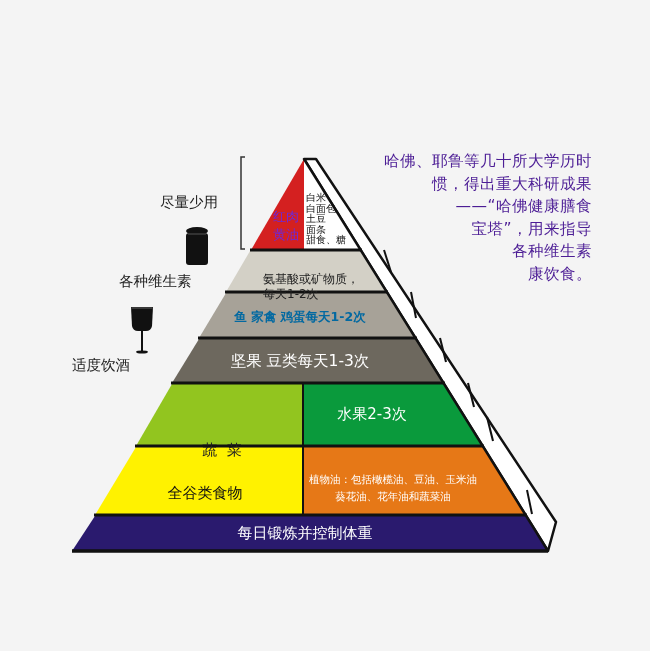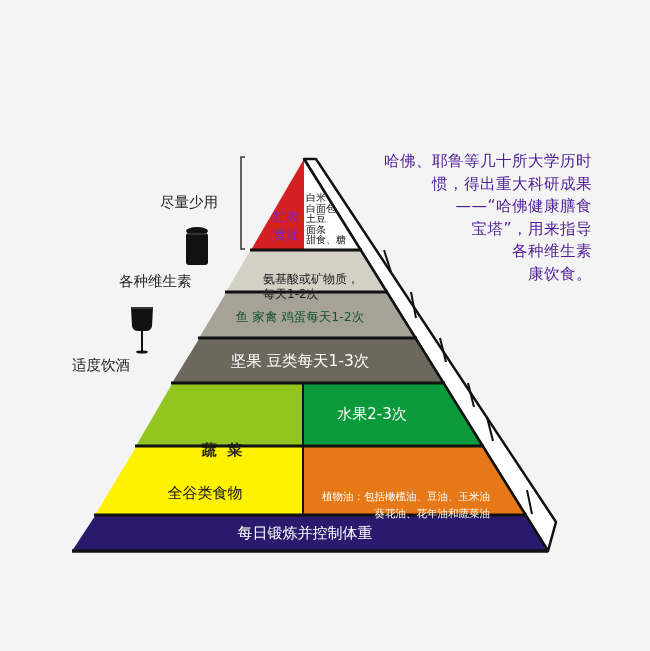--- a/index.html
+++ b/index.html
@@ -90,39 +90,39 @@
   <div>土豆</div>
   <div>面条</div>
   <div>甜食、糖</div>
 </div>
 
 <div class="band-text" style="left:263px; top:256px; font-size:12px; line-height:15px; color:#222; text-align:left;margin-top:16px;">
   <div>氨基酸或矿物质，</div>
   <div>每天1-2次</div>
 </div>
 
-<div class="band-text" style="left:230px; top:309px; width:140px; font-size:12.5px; color:#14532d;">
+<div class="band-text" style="left:230px; top:309px; width:140px; font-size:12.5px; color:#0369a1;font-weight:bold;">
   <div>鱼 家禽 鸡蛋每天1-2次</div>
 </div>
 
 <div class="band-text" style="left:215px; top:351px; width:170px; font-size:15.5px; color:#fff;">
   <div>坚果 豆类每天1-3次</div>
 </div>
 
-<div class="band-text" style="left:182px; top:405px; width:80px; font-size:15px; color:#222; white-space:pre;font-weight:bold;">
+<div class="band-text" style="left:182px; top:405px; width:80px; font-size:15px; color:#222; white-space:pre;">
   <div>蔬  菜</div>
 </div>
 <div class="band-text" style="left:322px; top:405px; width:100px; font-size:15px; color:#fff;">
   <div>水果2-3次</div>
 </div>
 
 <div class="band-text" style="left:150px; top:484px; width:110px; font-size:15px; color:#111;">
   <div>全谷类食物</div>
 </div>
-<div class="band-text" style="left:309px; top:488px; font-size:10.5px; line-height:17px; color:#fff; text-align:right;margin-left:13px;">
+<div class="band-text" style="left:309px; top:471px; font-size:10.5px; line-height:17px; color:#fff; text-align:center;">
   <div>植物油：包括橄榄油、豆油、玉米油</div>
   <div>葵花油、花年油和蔬菜油</div>
 </div>
 
 <div class="band-text" style="left:200px; top:524px; width:210px; font-size:15px; color:#fff;">
   <div>每日锻炼并控制体重</div>
 </div>
 
 <div class="side-note">
   <div>哈佛、耶鲁等几十所大学历时</div>

